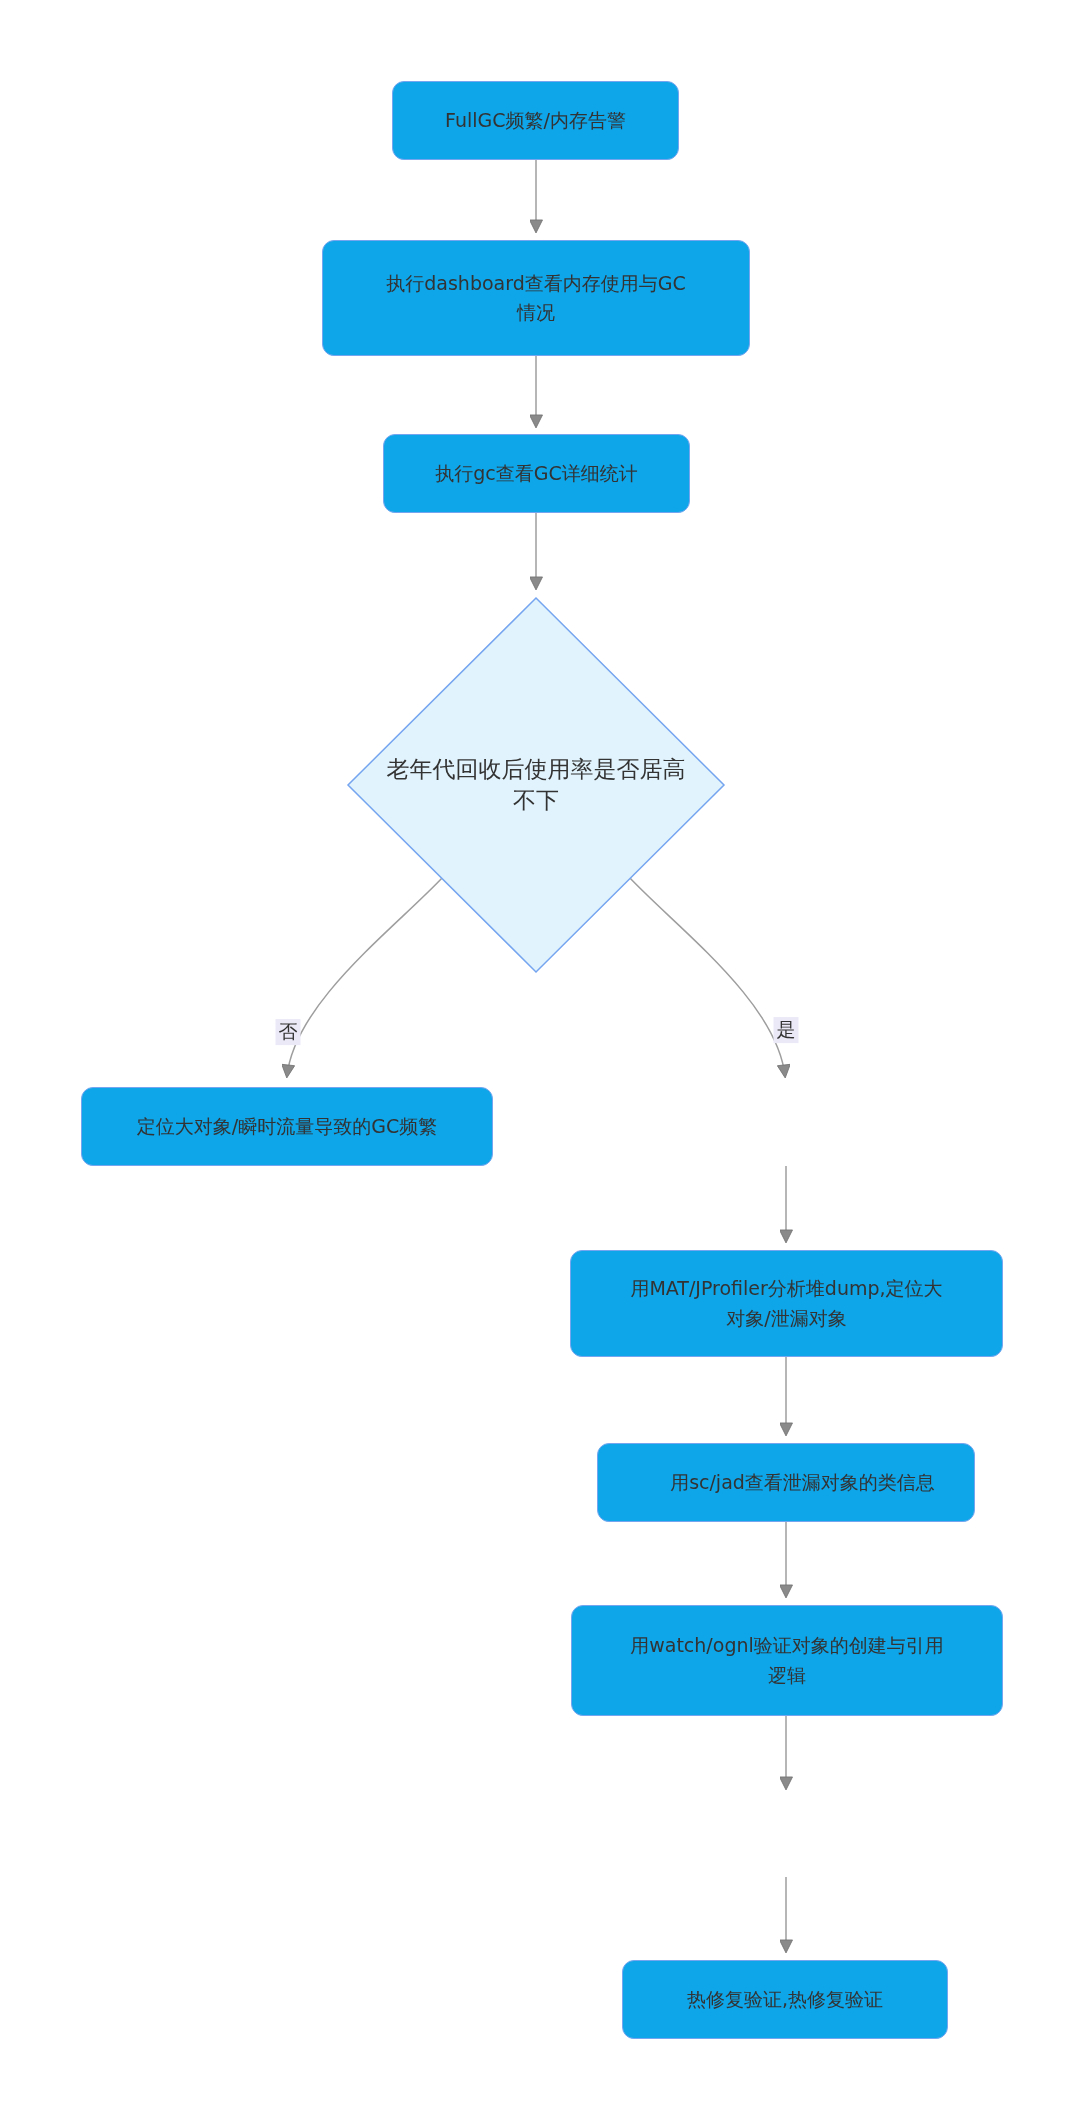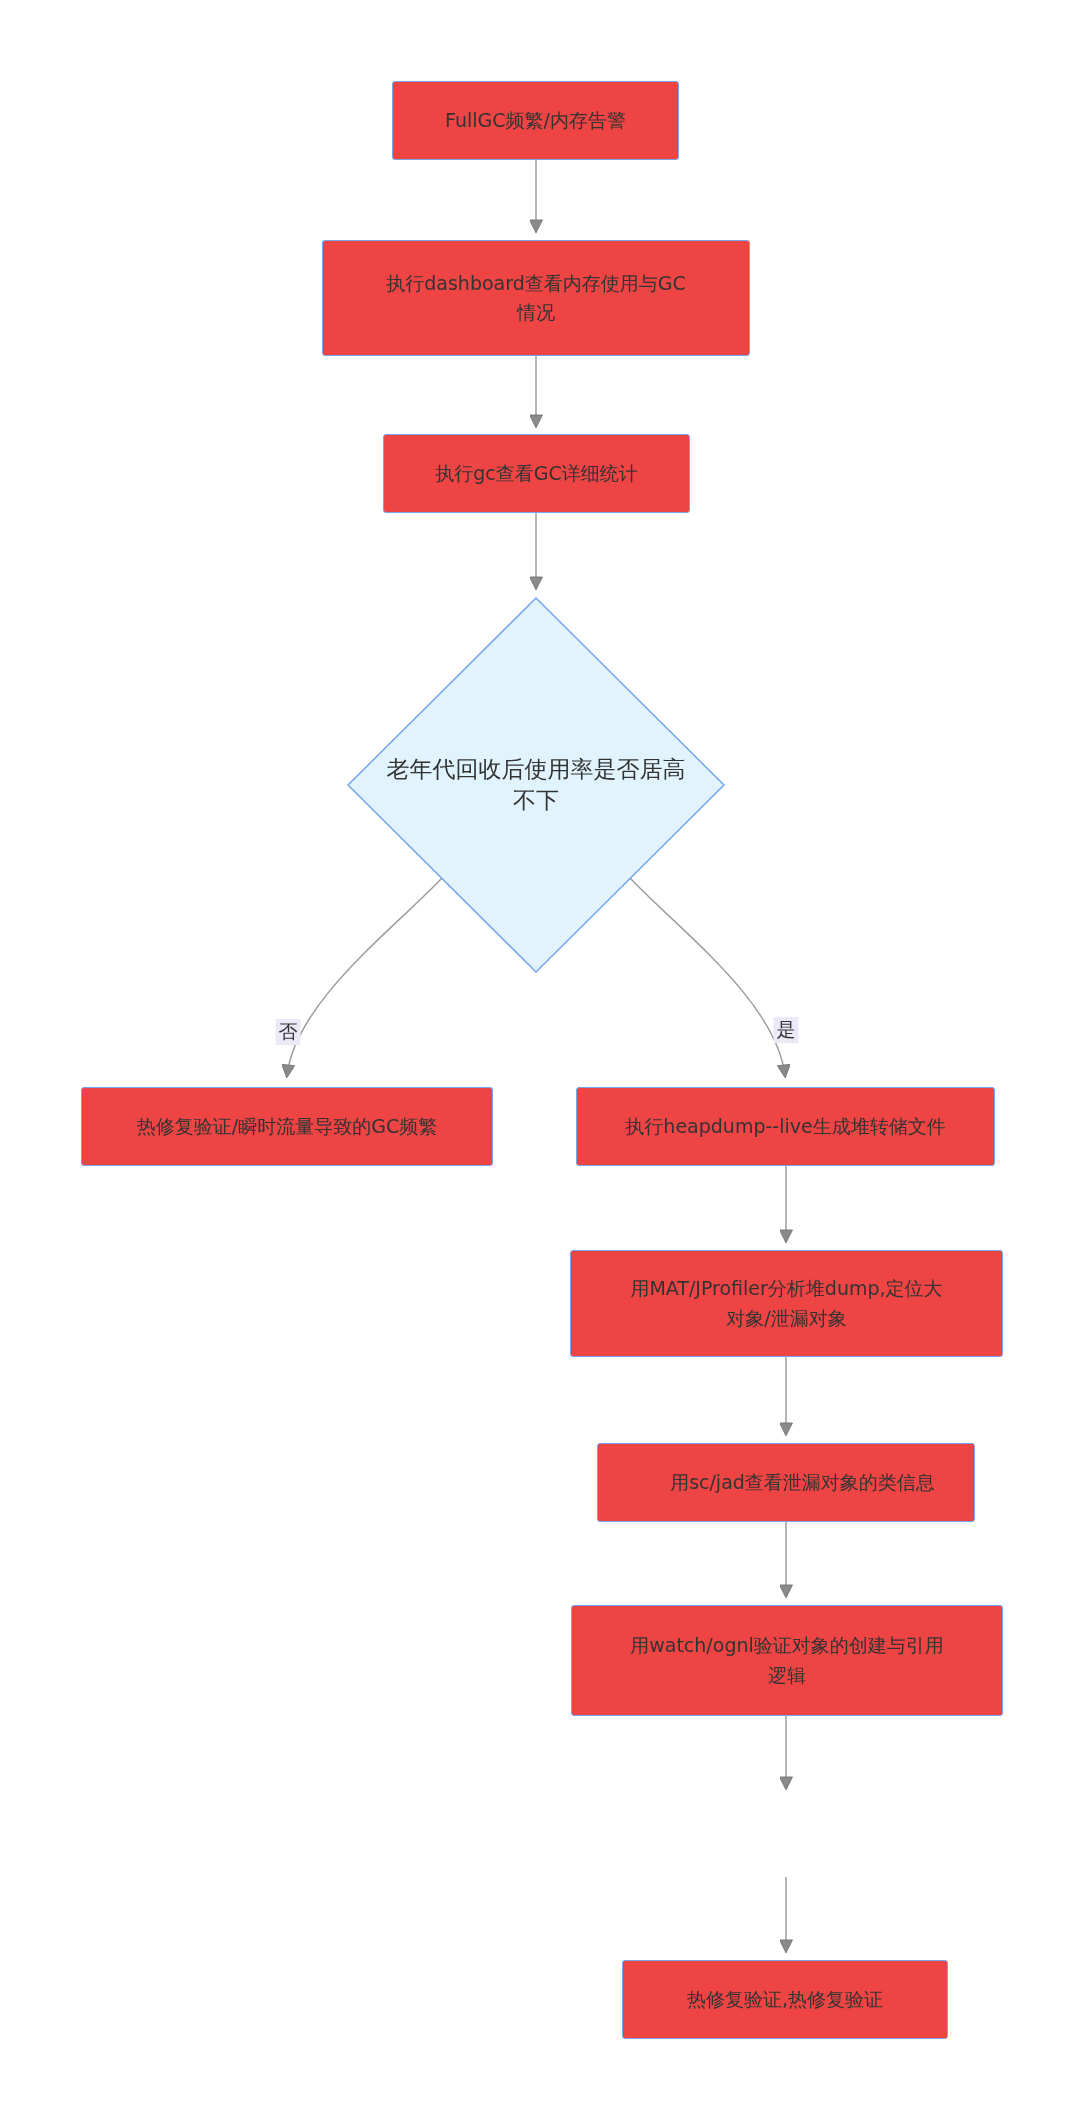--- a/index.html
+++ b/index.html
@@ -27,23 +27,23 @@
     fill: none;
   }
   .diamond-shape {
     fill: #E1F3FC;
     stroke: #76A5F0;
     stroke-width: 1.5;
   }
   .node {
     position: absolute;
     box-sizing: border-box;
-    background: #ef4444;
+    background: #0ea5e9;
     border: 1.5px solid #76A5F0;
-    border-radius: 3px;
+    border-radius: 12px;
     display: flex;
     align-items: center;
     justify-content: center;
     text-align: center;
     font-size: 19px;
     line-height: 1.55;
     padding: 4px 10px;
   }
   .node span { display: inline-block; }
   .diamond-label {
@@ -117,26 +117,23 @@
 
   <div class="node" id="nC">
     <span>执行gc查看GC详细统计</span>
   </div>
 
   <div class="diamond-label" id="dLabel">
     <span>老年代回收后使用率是否居高不下</span>
   </div>
 
   <div class="node" id="nE">
-    <span>热修复验证/瞬时流量导致的GC频繁</span>
+    <span>定位大对象/瞬时流量导致的GC频繁</span>
   </div>
 
-  <div class="node" id="nF">
-    <span>执行heapdump--live生成堆转储文件</span>
-  </div>
 
   <div class="node" id="nG">
     <span>用MAT/JProfiler分析堆dump,定位大对象/泄漏对象</span>
   </div>
 
   <div class="node" id="nH">
     <span>用sc/jad查看泄漏对象的类信息</span>
   </div>
 
   <div class="node" id="nI">

